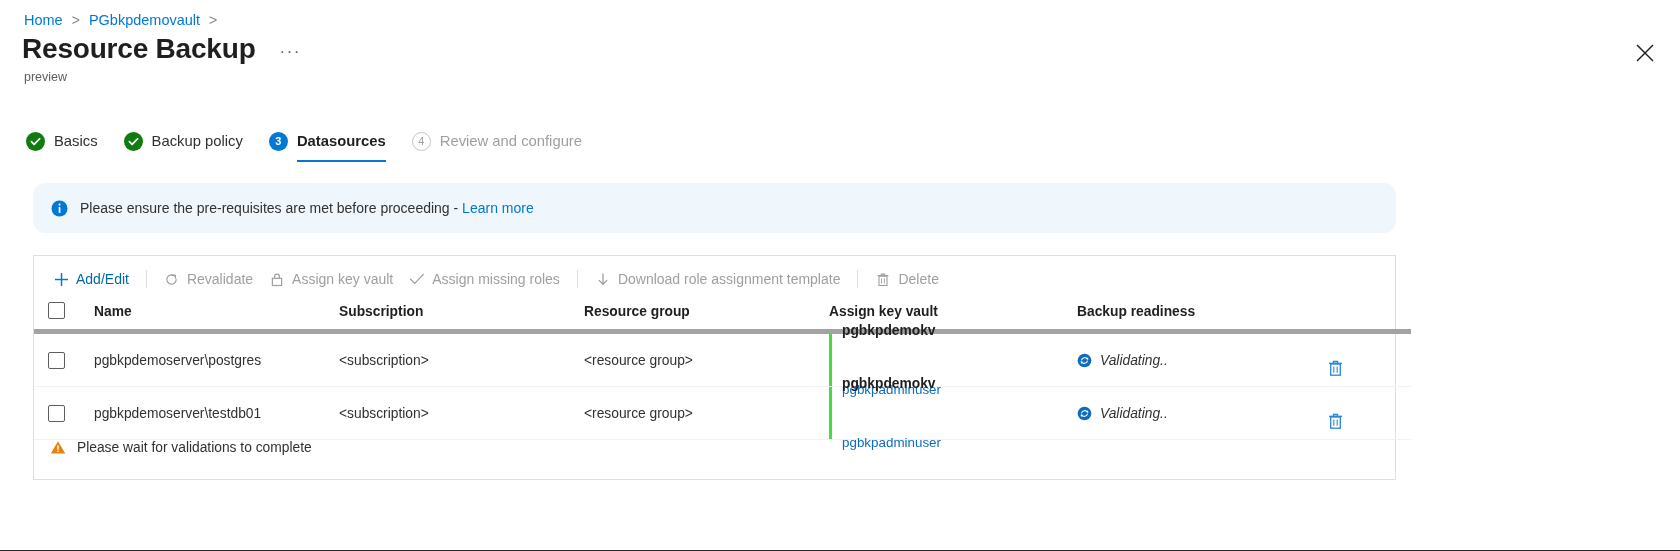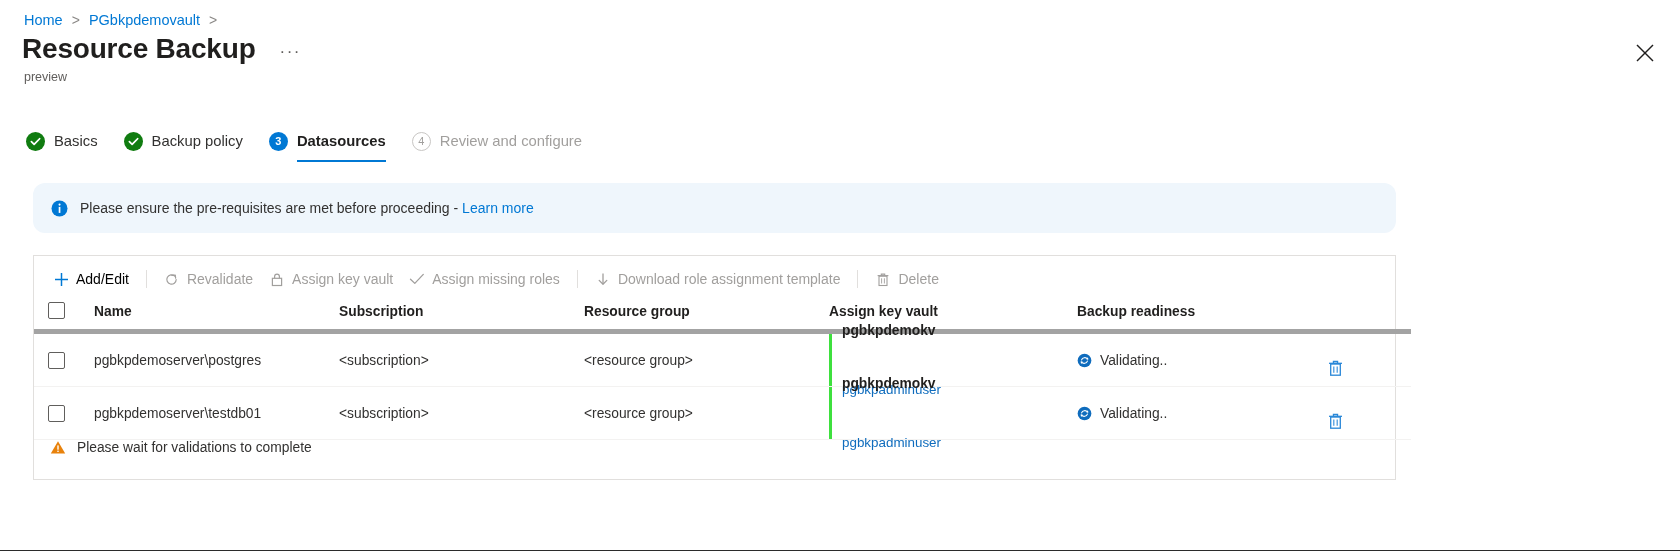--- a/index.html
+++ b/index.html
@@ -205,21 +205,21 @@
   }
   .tb-item {
     display: flex;
     align-items: center;
     height: 30px;
     padding: 0 8px;
     font-size: 14px;
     white-space: nowrap;
   }
   .tb-item.enabled {
-    color: #000000;
+    color: #0369a1;
     cursor: pointer;
   }
   .tb-item.disabled {
     color: #a19f9d;
     cursor: default;
   }
   .tb-ico {
     width: 16px;
     height: 16px;
     margin-right: 7px;
@@ -305,20 +305,21 @@
   .kv-user {
     color: #0f6cbd;
     font-size: 13.4px;
     line-height: 19px;
     cursor: pointer;
   }
 
   .br-cell {
     display: flex;
     align-items: center;
+    font-style: italic;
   }
   .br-ico {
     width: 15px;
     height: 15px;
     margin-right: 8px;
     flex: none;
   }
   .br-ico svg { display: block; }
   .br-text { font-size: 13.8px; color: #323130; }
 

